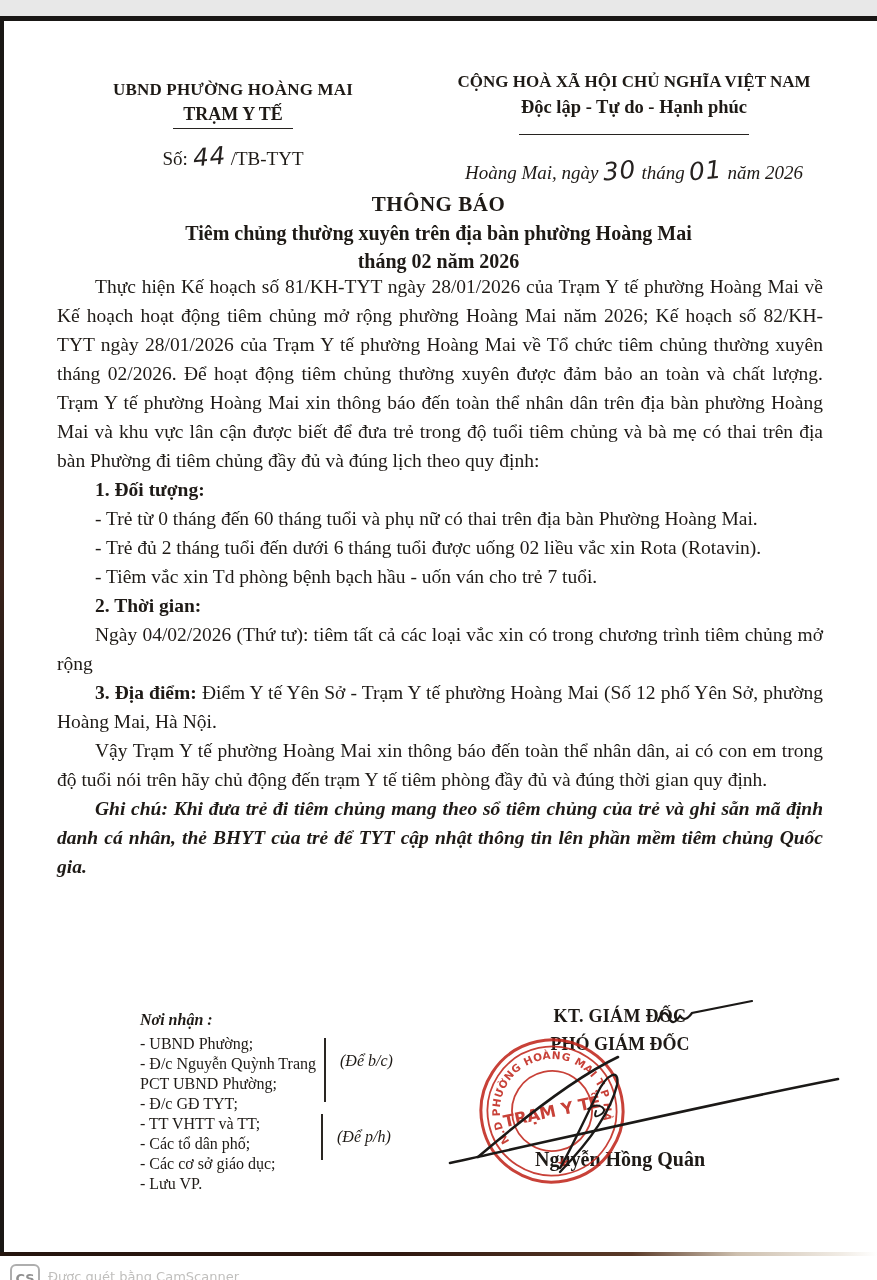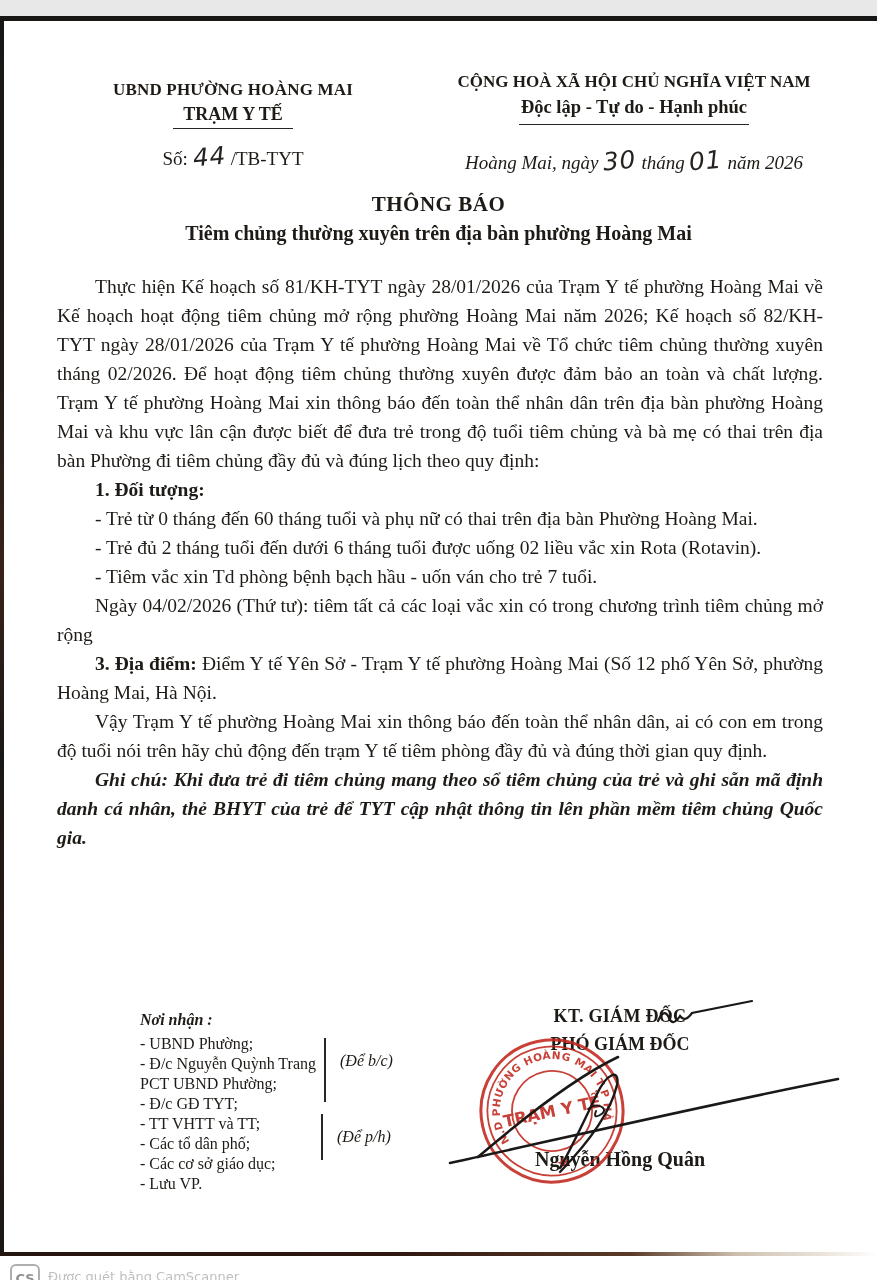--- a/index.html
+++ b/index.html
@@ -23,21 +23,21 @@
 
   
   .hdr-left{position:absolute;left:88px;top:64px;width:290px;text-align:center;}
   .hdr-left .l1{font-size:17px;font-weight:bold;letter-spacing:.2px;}
   .hdr-left .l2{margin-top:4px;font-size:18px;font-weight:bold;}
   .hdr-left .l2 span{display:inline-block;border-bottom:1.6px solid #272320;padding:0 10px 3px;}
   .hdr-left .num{margin-top:16px;font-size:19px;}
   .hdr-right{position:absolute;left:408px;top:56px;width:452px;text-align:center;}
   .hdr-right .l1{font-size:17px;font-weight:bold;}
   .hdr-right .l2{margin-top:5px;font-size:18.5px;font-weight:bold;}
-  .hdr-right .l2 span{display:inline-block;border-bottom:1.6px solid #272320;padding:0 2px 6px;}
+  .hdr-right .l2 span{display:inline-block;border-bottom:1.6px solid #272320;padding:0 2px 16px;}
   .hdr-right .date{margin-top:24px;font-size:19px;font-style:italic;}
 
   .handwrite{font-family:"DejaVu Sans",sans-serif;font-style:italic;display:inline-block;
     transform:rotate(-5deg);font-size:1.3em;line-height:1;letter-spacing:1px;color:#262220;}
 
   
   .title{position:absolute;left:0;top:174px;width:877px;text-align:center;line-height:1.4;}
   .title .t1{font-size:21px;font-weight:bold;letter-spacing:.5px;}
   .title .t2{font-size:20px;font-weight:bold;}
   .title .t3{font-size:20px;font-weight:bold;}
@@ -96,28 +96,30 @@
       <span class="handwrite">30</span>
       <span>tháng</span>
       <span class="handwrite">01</span>
       <span>năm 2026</span>
     </div>
   </div>
 
   <div class="title">
     <div class="t1">THÔNG BÁO</div>
     <div class="t2">Tiêm chủng thường xuyên trên địa bàn phường Hoàng Mai</div>
+    <div class="t3">tháng 02 năm 2026</div>
   </div>
 
   <div class="body">
     <p>Thực hiện Kế hoạch số 81/KH-TYT ngày 28/01/2026 của Trạm Y tế phường Hoàng Mai về Kế hoạch hoạt động tiêm chủng mở rộng phường Hoàng Mai năm 2026; Kế hoạch số 82/KH-TYT ngày 28/01/2026 của Trạm Y tế phường Hoàng Mai về Tổ chức tiêm chủng thường xuyên tháng 02/2026. Để hoạt động tiêm chủng thường xuyên được đảm bảo an toàn và chất lượng. Trạm Y tế phường Hoàng Mai xin thông báo đến toàn thể nhân dân trên địa bàn phường Hoàng Mai và khu vực lân cận được biết để đưa trẻ trong độ tuổi tiêm chủng và bà mẹ có thai trên địa bàn Phường đi tiêm chủng đầy đủ và đúng lịch theo quy định:</p>
     <p class="head">1. Đối tượng:</p>
     <p>- Trẻ từ 0 tháng đến 60 tháng tuổi và phụ nữ có thai trên địa bàn Phường Hoàng Mai.</p>
     <p>- Trẻ đủ 2 tháng tuổi đến dưới 6 tháng tuổi được uống 02 liều vắc xin Rota (Rotavin).</p>
     <p>- Tiêm vắc xin Td phòng bệnh bạch hầu - uốn ván cho trẻ 7 tuổi.</p>
+    <p class="head">2. Thời gian:</p>
     <p>Ngày 04/02/2026 (Thứ tư): tiêm tất cả các loại vắc xin có trong chương trình tiêm chủng mở rộng</p>
     <p>
       <b>3. Địa điểm:</b>
       <span>Điểm Y tế Yên Sở - Trạm Y tế phường Hoàng Mai (Số 12 phố Yên Sở, phường Hoàng Mai, Hà Nội.</span>
     </p>
     <p>Vậy Trạm Y tế phường Hoàng Mai xin thông báo đến toàn thể nhân dân, ai có con em trong độ tuổi nói trên hãy chủ động đến trạm Y tế tiêm phòng đầy đủ và đúng thời gian quy định.</p>
     <p class="bi">Ghi chú: Khi đưa trẻ đi tiêm chủng mang theo sổ tiêm chủng của trẻ và ghi sẵn mã định danh cá nhân, thẻ BHYT của trẻ để TYT cập nhật thông tin lên phần mềm tiêm chủng Quốc gia.</p>
   </div>
 
   <div class="recips">

